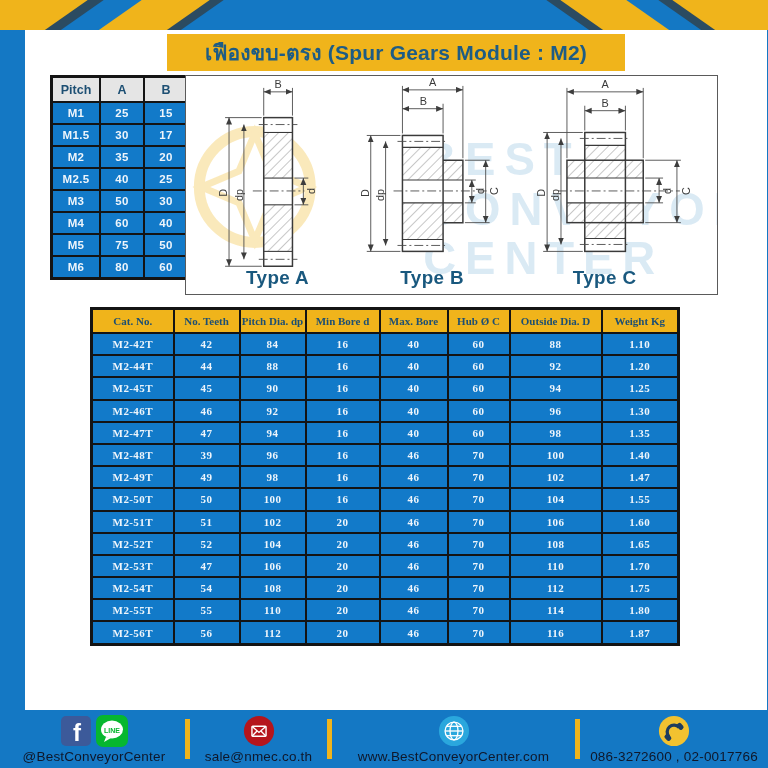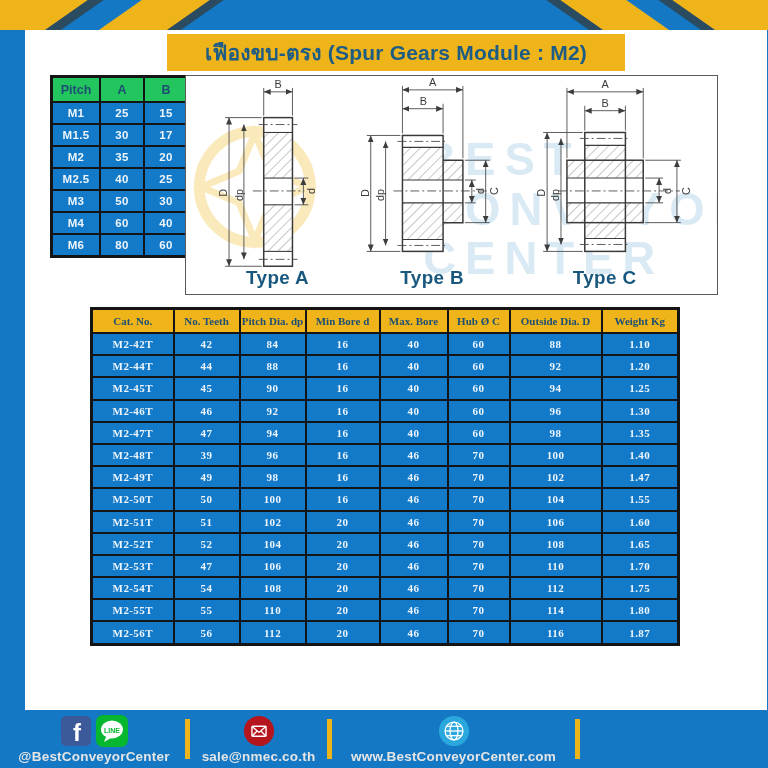--- a/index.html
+++ b/index.html
@@ -20,21 +20,21 @@
   .title-banner{
     position:absolute;left:50%;top:4px;transform:translateX(-50%);
     width:458px;height:37px;background:#f0b41b;
     display:flex;align-items:center;justify-content:center;white-space:nowrap;overflow:hidden;
   }
   .title-banner span{color:#1d5c85;font-size:21px;font-weight:bold;letter-spacing:.2px;}
   
   .pitch-wrap{position:absolute;left:25px;top:45px;}
   table.pitch{border-collapse:collapse;}
   table.pitch th,table.pitch td{border:2px solid #141414;text-align:center;padding:0;}
-  table.pitch th{width:42px;height:23px;background:#22c55e;color:#1d4f73;font-size:12.5px;font-weight:bold;}
+  table.pitch th{width:42px;height:23px;background:#e5e5e5;color:#1d4f73;font-size:12.5px;font-weight:bold;}
   table.pitch th:first-child{width:46px;}
   table.pitch td{height:20px;background:#127ac9;color:#eef5fb;font-size:11.5px;font-weight:bold;letter-spacing:.3px;}
   table.pitch{border:3px solid #141414;}
   
   .drawing-panel{
     position:absolute;left:160px;top:45px;width:533px;height:220px;
     border:1.5px solid #5a5a5a;background:#fff;box-sizing:border-box;
   }
   .drawing-panel svg{display:block;width:100%;height:100%;}
   .ol{stroke:#3a3a3a;stroke-width:1.5;fill:none;}
@@ -47,21 +47,21 @@
   
   .gear-wrap{position:absolute;left:65px;top:277px;font-family:Liberation Serif, serif;}
   table.gear{border-collapse:collapse;table-layout:fixed;width:587px;border:3px solid #141414;}
   table.gear th,table.gear td{border:2px solid #141414;text-align:center;padding:0;overflow:hidden;}
   table.gear th{height:22px;background:#f0b41b;color:#1d4f73;font-size:11px;font-weight:bold;}
   table.gear td{height:20.2px;background:#127ac9;color:#eef5fb;font-size:11px;font-weight:bold;letter-spacing:.4px;}
   
   .footer{position:absolute;left:0;top:710px;width:768px;height:58px;}
   .fsec{position:absolute;top:0;height:58px;display:flex;flex-direction:column;align-items:center;}
   .fsec .icons{display:flex;gap:5px;align-items:center;height:36px;margin-top:3px;}
-  .fsec .flabel{color:#e5e5e5;font-size:13.5px;font-weight:bold;letter-spacing:.2px;margin-top:0px;white-space:nowrap;}
+  .fsec .flabel{color:#0f172a;font-size:13.5px;font-weight:normal;letter-spacing:.2px;margin-top:0px;white-space:nowrap;}
   .fdiv{position:absolute;top:9px;width:5px;height:40px;background:#f0b41b;}
 </style>
 </head>
 <body>
 
 <div class="top-band">
   <div class="stripe s-navy skL" style="left:-4px;width:112px;"></div>
   <div class="stripe s-yellow skL" style="left:-20px;width:112px;"></div>
   <div class="stripe s-navy skL" style="left:160px;width:68px;"></div>
   <div class="stripe s-yellow skL" style="left:146px;width:68px;"></div>
@@ -109,20 +109,25 @@
           </tr>
           <tr>
             <td>M3</td>
             <td>50</td>
             <td>30</td>
           </tr>
           <tr>
             <td>M4</td>
             <td>60</td>
             <td>40</td>
+          </tr>
+          <tr>
+            <td>M5</td>
+            <td>75</td>
+            <td>50</td>
           </tr>
           <tr>
             <td>M6</td>
             <td>80</td>
             <td>60</td>
           </tr>
         </tbody>
       </table>
   </div>
 
@@ -493,13 +498,26 @@
           <line x1="9" y1="12" x2="25" y2="12"></line>
           <line x1="9" y1="22" x2="25" y2="22"></line>
         </g>
       </svg>
     </div>
     <div class="flabel">www.BestConveyorCenter.com</div>
   </div>
 
   <div class="fdiv" style="left:575px;"></div>
 
+  <div class="fsec" style="left:580px;width:188px;">
+    <div class="icons">
+      <svg width="32" height="32" viewBox="0 0 34 34">
+        <circle cx="17" cy="17" r="16" fill="#f2c230"></circle>
+        <g transform="translate(17,18) rotate(-42)" fill="#1e3c5e">
+          <path d="M-9,0 A 9,9 0 0 1 9,0 L 5.5,0 A 5.5,5.5 0 0 0 -5.5,0 Z"></path>
+          <rect x="-11.5" y="-3.8" width="5.5" height="7.6" rx="2.2"></rect>
+          <rect x="6" y="-3.8" width="5.5" height="7.6" rx="2.2"></rect>
+        </g>
+      </svg>
+    </div>
+    <div class="flabel">086-3272600 , 02-0017766</div>
+  </div>
 </div>
 
 </body></html>

